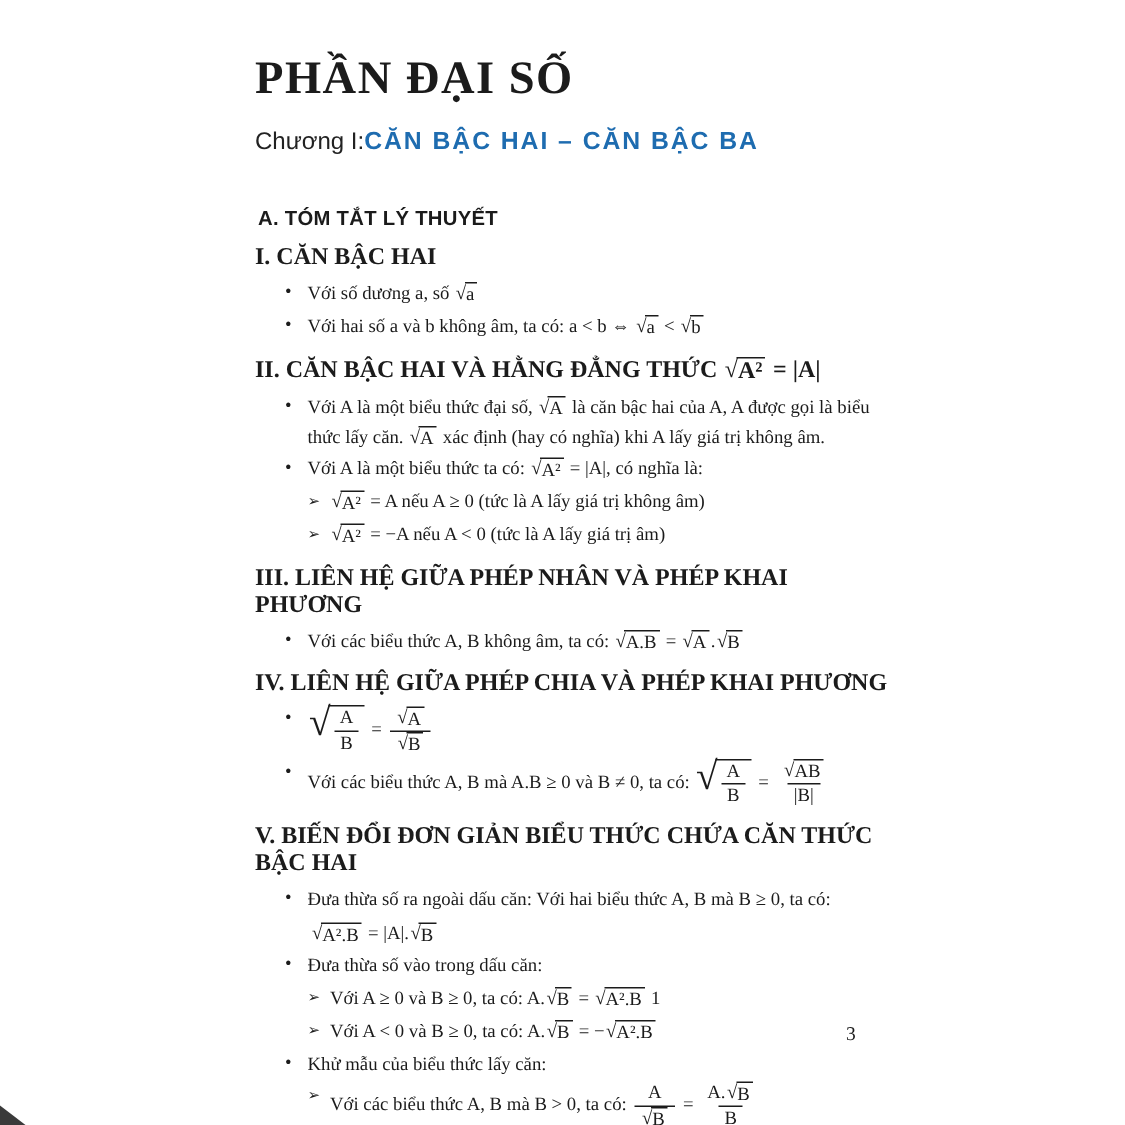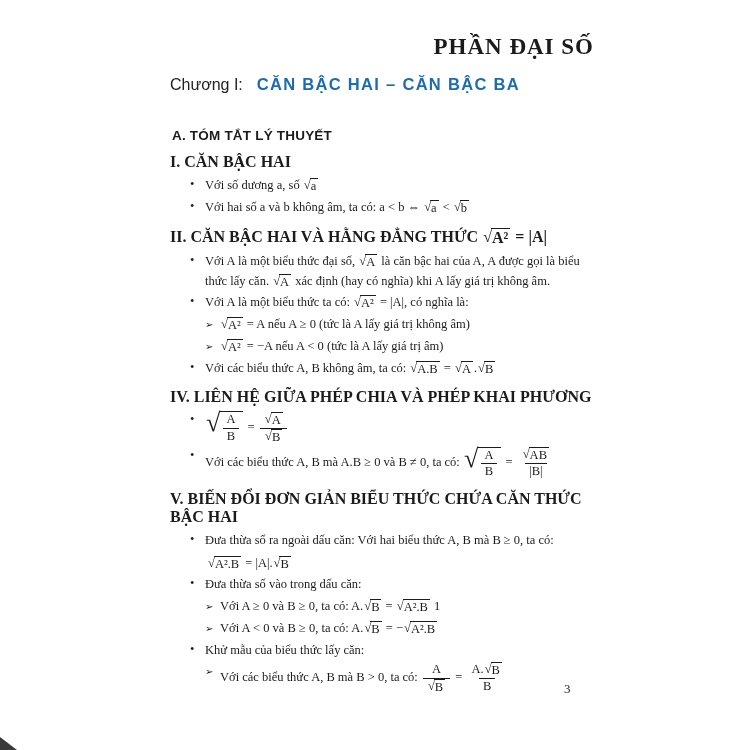--- a/index.html
+++ b/index.html
@@ -6,22 +6,22 @@
   html, body { margin: 0; padding: 0; }
   body {
     width: 750px; height: 750px;
     background: #ffffff;
     position: relative;
     font-family: "Liberation Serif", serif;
     color: #1b1b1b;
     overflow: hidden;
   }
   .content { position: absolute; left: 170px; top: 34px; width: 424px; font-size: 12.5px; }
-  .title { margin: 0; text-align: right; font-size: 23px; font-weight: 700; letter-spacing: 1px; }
-  .chapter { margin-top: 15px; display: flex; align-items: baseline; gap: 14px; }
+  .title { margin: 0; text-align: left; font-size: 31px; font-weight: 700; letter-spacing: 1px; }
+  .chapter { margin-top: 15px; display: flex; align-items: baseline; }
   .ch-label { font-family: "Liberation Sans", sans-serif; font-size: 16px; color: #222; }
   .ch-title { font-family: Liberation Sans, sans-serif; font-size: 16.5px; font-weight: 700; letter-spacing: 1.3px; color: #1e6cb0; }
   .section-a { font-family: "Liberation Sans", sans-serif; font-size: 13.5px; font-weight: 700; margin: 34px 0 9px 2px; letter-spacing: .2px; }
   .rh { font-size: 16px; font-weight: 700; margin: 10px 0 5px 0; }
   .bullet { position: relative; padding-left: 35px; margin: 2px 0; line-height: 1.58; }
   .bullet > .mk { position: absolute; left: 20px; top: -1px; }
   .sub { position: relative; padding-left: 50px; margin: 2px 0; line-height: 1.58; }
   .sub > .mk { position: absolute; left: 35px; top: 2px; font-size: 10px; }
   .sqrt { display: inline-flex; align-items: flex-start; white-space: nowrap; margin: 0 1px; }
   .sqrt > .sg { line-height: 1.15; }
@@ -104,20 +104,21 @@
   </div>
 
   <div class="sub">
     <span class="mk">➢</span>
     <span class="tx"><span class="sqrt">
           <span class="sg">√</span>
           <span class="rad">A²</span>
         </span><span> = −A nếu A &lt; 0 (tức là A lấy giá trị âm)</span></span>
   </div>
 
+  <h3 class="rh">III. LIÊN HỆ GIỮA PHÉP NHÂN VÀ PHÉP KHAI PHƯƠNG</h3>
 
   <div class="bullet">
     <span class="mk">•</span>
     <span class="tx"><span>Với các biểu thức A, B không âm, ta có: </span><span class="sqrt">
           <span class="sg">√</span>
           <span class="rad">A.B</span>
         </span><span> = </span><span class="sqrt">
           <span class="sg">√</span>
           <span class="rad">A</span>
         </span><span>.</span><span class="sqrt">

